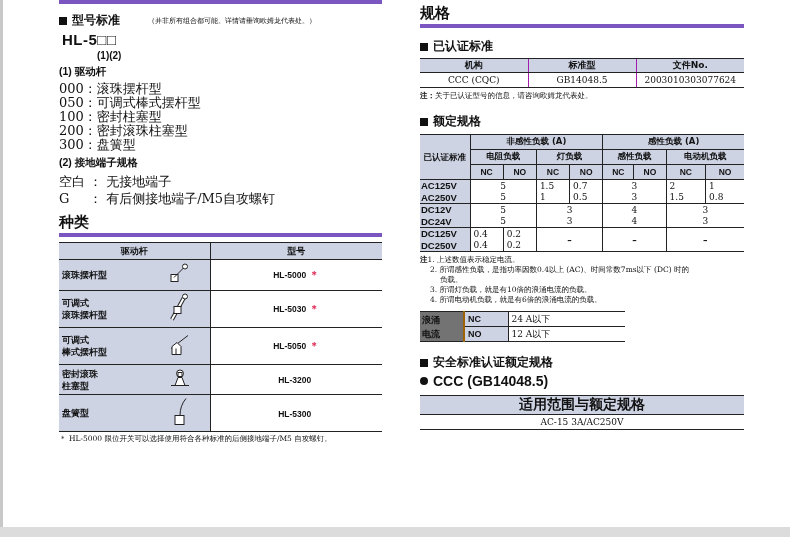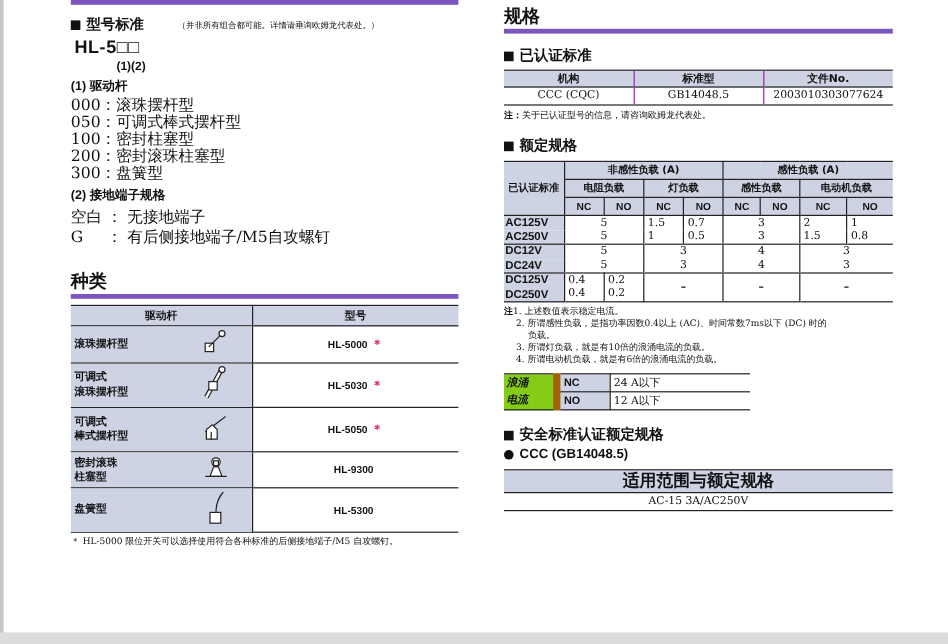--- a/index.html
+++ b/index.html
@@ -43,24 +43,24 @@
   .rated td.v { background: #cdd3e3; font-family: "Liberation Sans", sans-serif; font-weight: bold; font-size: 9.5px; border-left: none; padding-left: 1px; }
   .rated tr.grp-end td { border-bottom: 1px solid #222; }
   .rated tr.last td { border-bottom: 1.5px solid #222; }
   .notes2 { font-family: "DejaVu Serif", serif; font-size: 7.5px; line-height: 10px; margin-top: 3px; }
   .notes2 .n { font-family: "Liberation Sans", sans-serif; font-weight: bold; }
   .notes2 .ind { padding-left: 10px; }
   .notes2 .ind2 { padding-left: 20px; }
   .inrush { width: 205px; margin-top: 6px; }
   .inrush td { border-bottom: 1px solid #222; height: 15px; font-size: 9px; }
   .inrush tr:first-child td { border-top: 1.5px solid #222; }
-  .inrush td.lab { background: #84cc16; font-weight: bold; width: 44px; padding-left: 2px; line-height: 14px; border-right: 6px solid #a16207; font-style: italic; }
+  .inrush td.lab { background: #737373; font-weight: bold; width: 44px; padding-left: 2px; line-height: 14px; border-right: 2px solid #a16207; }
   .inrush td.k { background: #cdd3e3; font-family: "Liberation Sans", sans-serif; font-weight: bold; width: 44px; padding-left: 3px; border-right: 1px solid #222; }
   .inrush td.val { font-family: "DejaVu Serif", serif; padding-left: 3px; }
-  .bullet-line { font-family: "Liberation Sans", sans-serif; font-weight: bold; font-size: 11px; margin-top: 2px; display: flex; align-items: center; }
+  .bullet-line { font-family: "Liberation Sans", sans-serif; font-weight: bold; font-size: 14px; margin-top: 2px; display: flex; align-items: center; }
   .dot { display:inline-block; width: 8px; height: 8px; border-radius: 50%; background: #111; margin-right: 5px; }
   .ccc { width: 324px; margin-top: 6px; }
   .ccc th { background: #cdd3e3; font-size: 14px; font-weight: bold; height: 14px; border-top: 1.5px solid #222; border-bottom: 1px solid #222; }
   .ccc td { font-family: "DejaVu Serif", serif; font-size: 9px; text-align: center; height: 15px; border-bottom: 1.5px solid #222; }
 </style>
 </head>
 <body>
 
 <div class="left-strip"></div>
 <div class="bottom-strip"></div>
@@ -84,21 +84,21 @@
     <div class="list-line"><span>200</span>：<span>密封滚珠柱塞型</span></div>
     <div class="list-line"><span>300</span>：<span>盘簧型</span></div>
   </div>
 
   <div class="h3" style="margin-top:4px;">(2) 接地端子规格</div>
   <div style="margin-top:3px;">
     <div class="list-line" style="line-height:17px;"><span style="display:inline-block;width:30px;">空白</span>： <span>无接地端子</span></div>
     <div class="list-line" style="line-height:17px;"><span style="display:inline-block;width:30px;">G</span>： <span>有后侧接地端子/M5自攻螺钉</span></div>
   </div>
 
-  <div class="sec-title" style="margin-top:16px;">种类</div>
+  <div class="sec-title" style="margin-top:4px;">种类</div>
   <div class="sec-bar" style="margin-bottom:5px;"></div>
 
   <table class="types">
     <tbody>
         <tr>
       <th>驱动杆</th>
       <th>型号</th>
     </tr>
     <tr style="height:31px;">
       <td class="lever">
@@ -145,21 +145,21 @@
         <span>密封滚珠</span><br><span>柱塞型</span>
         <span class="icon">
           <svg width="20" height="20" viewBox="0 0 20 20">
                 <circle cx="10" cy="5" r="3.5" fill="#fff" stroke="#222"></circle>
                 <rect x="8" y="4" width="4" height="4" fill="#fff" stroke="#222"></rect>
                 <path d="M8 9 L12 9 L15 17 L5 17 Z" fill="#fff" stroke="#222"></path>
                 <line x1="1" y1="17" x2="19" y2="17" stroke="#222"></line>
               </svg>
         </span>
       </td>
-      <td class="model-cell"><span>HL-9300</span><span class="star"></span></td>
+      <td class="model-cell"><span>HL-3200</span><span class="star"></span></td>
     </tr>
     <tr style="height:37px;">
       <td class="lever">
         <span>盘簧型</span>
         <span class="icon">
           <svg width="20" height="32" viewBox="0 0 20 32">
                 <path d="M10 20 Q10 10 16 3" fill="none" stroke="#222"></path>
                 <rect x="5" y="20" width="9" height="9" fill="#fff" stroke="#222"></rect>
               </svg>
         </span>

